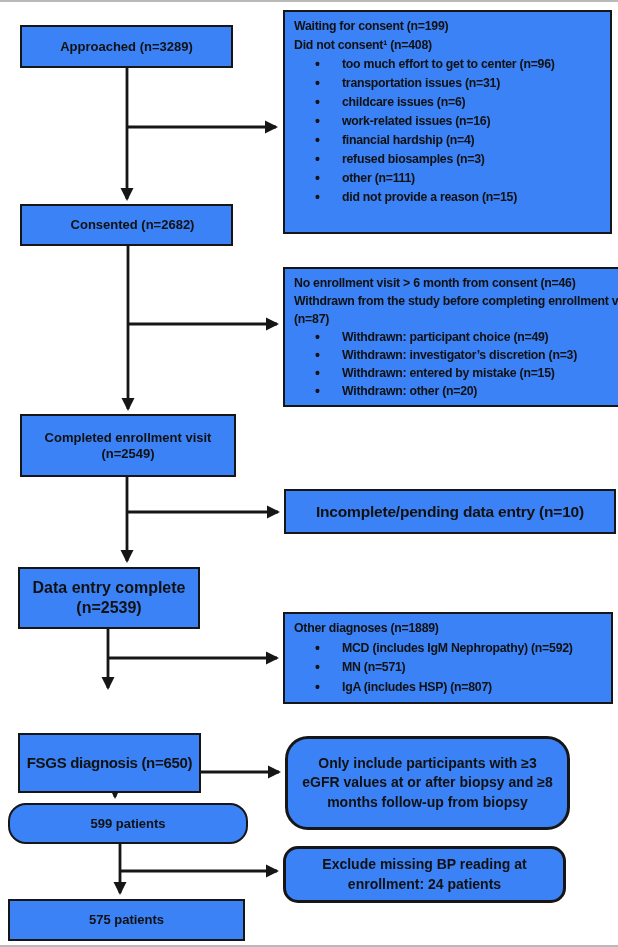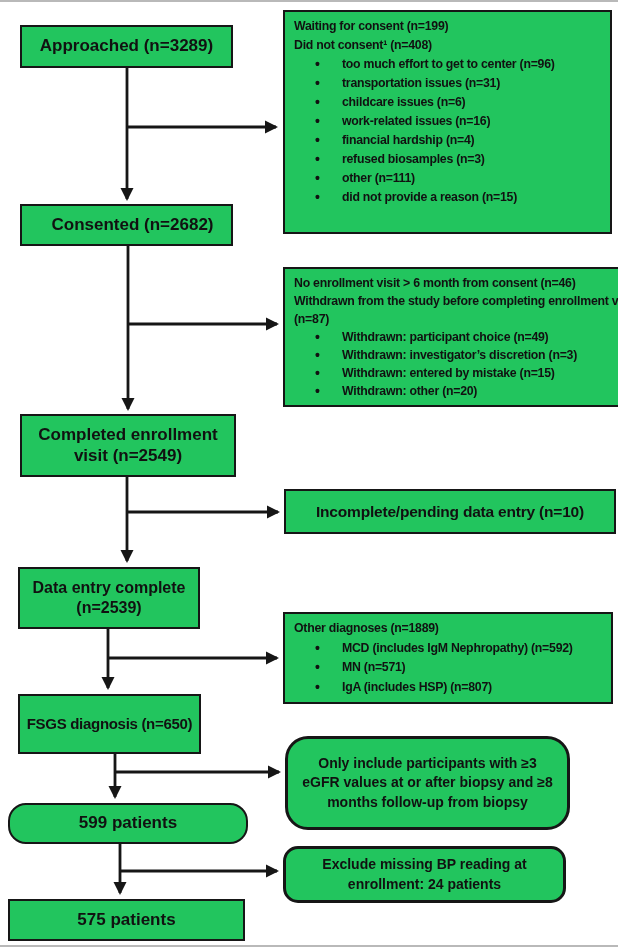--- a/index.html
+++ b/index.html
@@ -13,31 +13,31 @@
     margin:0 auto;
   }
   .edge{position:absolute;left:0;right:0;height:2px;background:#b9b9b9;}
   .edge.top{top:0;}
   .edge.bottom{bottom:0;}
   .arrows{position:absolute;left:0;top:0;pointer-events:none;}
   .box{
     position:absolute;
     box-sizing:border-box;
     border:2px solid #161616;
-    background:#22c55e;
+    background:#3b82f6;
     font-weight:bold;
   }
   .main-box{
     display:flex;align-items:center;justify-content:center;
     text-align:center;
-    font-size:17px;line-height:1.22;
+    font-size:13px;line-height:1.22;
     padding:2px 4px;
   }
   .box-data-entry{font-size:16px;}
-  .box-fsgs{font-size:15px;letter-spacing:-0.3px;white-space:nowrap;}
+  .box-fsgs{font-size:15px;letter-spacing:-0.3px;white-space:nowrap;margin-top:39px;}
   .side-box{
     font-size:12.3px;letter-spacing:-0.25px;
     padding:5px 4px 4px 9px;
   }
   .side-box .hdr{line-height:19px;}
   .sb-consent .hdr,.sb-consent li{line-height:19px;}
   .sb-withdrawn{line-height:18px;}
   .sb-withdrawn .hdr{line-height:18px;}
   .sb-withdrawn .hdr.nowrap{white-space:nowrap;}
   .sb-withdrawn li{line-height:18px;}

